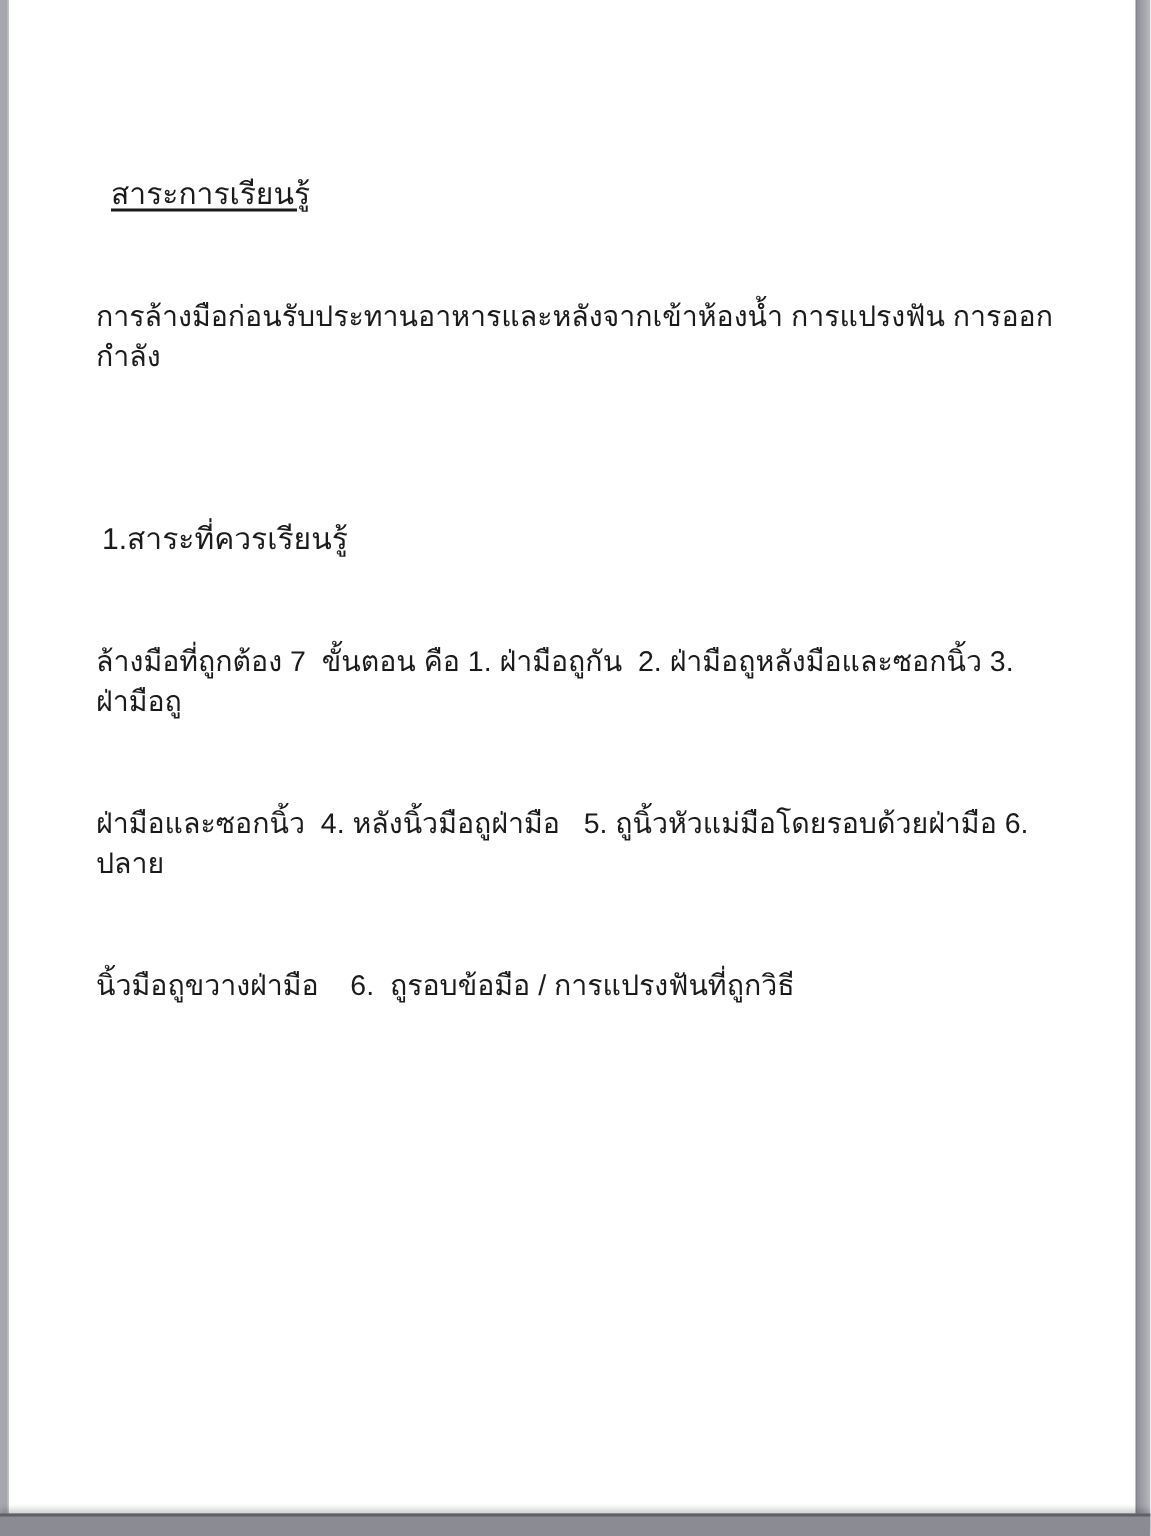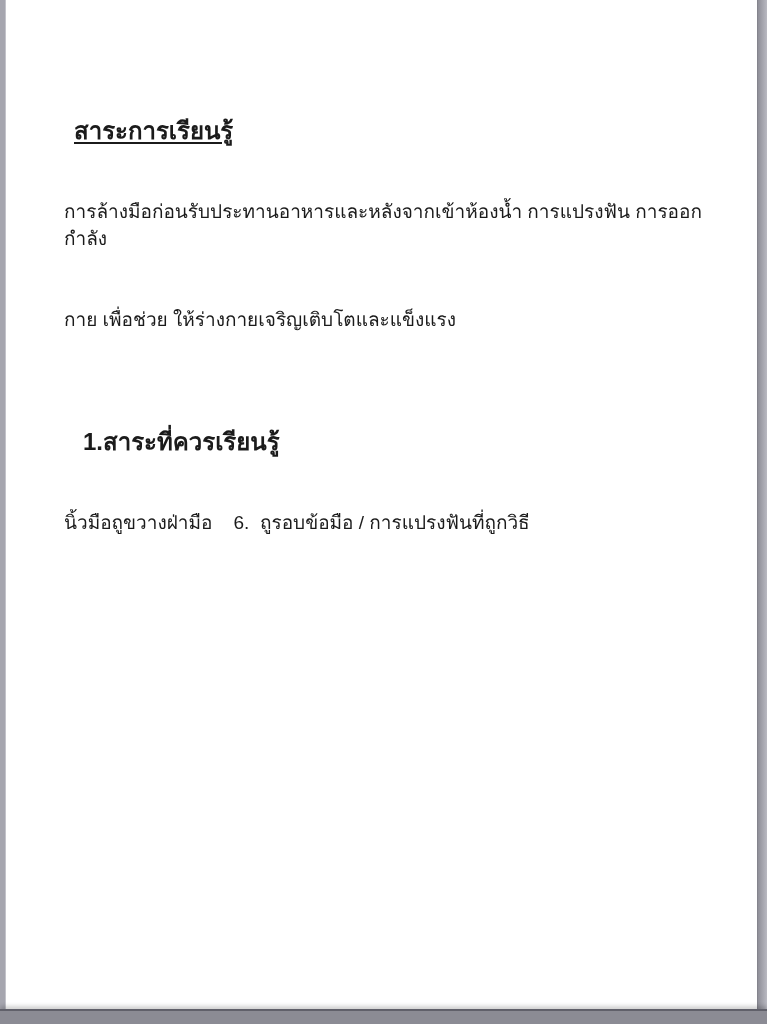--- a/index.html
+++ b/index.html
@@ -9,39 +9,40 @@
     font-family:"Liberation Sans","DejaVu Sans",sans-serif;
   }
   .edge-left{position:absolute;left:0;top:0;width:5px;height:1024px;background:#a6a6af;border-right:1px solid #c3c3ca;}
   .edge-right{position:absolute;right:0;top:0;width:9px;height:1024px;background:linear-gradient(to right,#8f8f98,#b9b9c1);border-left:1px solid #84848d;}
   .edge-bottom{position:absolute;left:0;bottom:0;width:767px;height:13px;background:#8b8b94;border-top:2px solid #60606a;box-shadow:0 -3px 4px rgba(0,0,0,0.18);}
   .content{
     position:absolute;left:64px;top:36px;width:640px;
     font-size:19px;line-height:27px;white-space:pre-wrap;
   }
   .line{white-space:pre-wrap;}
-  .hd{font-weight:bold;font-size:24px;line-height:27px;}
+  .hd{font-weight:normal;font-size:20px;line-height:27px;}
   .u{text-decoration:underline;text-decoration-thickness:1.5px;text-underline-offset:3px;}
   .h-intro{margin-left:10px;}
-  .h-sec1{margin-top:14px;margin-left:19px;}
+  .h-sec1{margin-top:14px;margin-left:4px;}
 </style>
 </head>
 <body>
 
 <div class="edge-left"></div>
 <div class="edge-right"></div>
 <div class="edge-bottom"></div>
 
 <div class="content">
 
   <div class="hd u h-intro">สาระการเรียนรู้</div>
   <div class="line">การล้างมือก่อนรับประทานอาหารและหลังจากเข้าห้องน้ำ การแปรงฟัน การออกกำลัง</div>
-  <div class="line">กาย เพื่อช่วย ให้ร่างกายเจริญเติบโตและแข็งแรง</div>
 
   <div class="hd h-sec1">1.สาระที่ควรเรียนรู้</div>
+  <div class="line">ล้างมือที่ถูกต้อง 7  ขั้นตอน คือ 1. ฝ่ามือถูกัน  2. ฝ่ามือถูหลังมือและซอกนิ้ว 3. ฝ่ามือถู</div>
+  <div class="line">ฝ่ามือและซอกนิ้ว  4. หลังนิ้วมือถูฝ่ามือ   5. ถูนิ้วหัวแม่มือโดยรอบด้วยฝ่ามือ 6. ปลาย</div>
   <div class="line">นิ้วมือถูขวางฝ่ามือ    6.  ถูรอบข้อมือ / การแปรงฟันที่ถูกวิธี</div>
 
   
 
   
 
   
 
   
   

